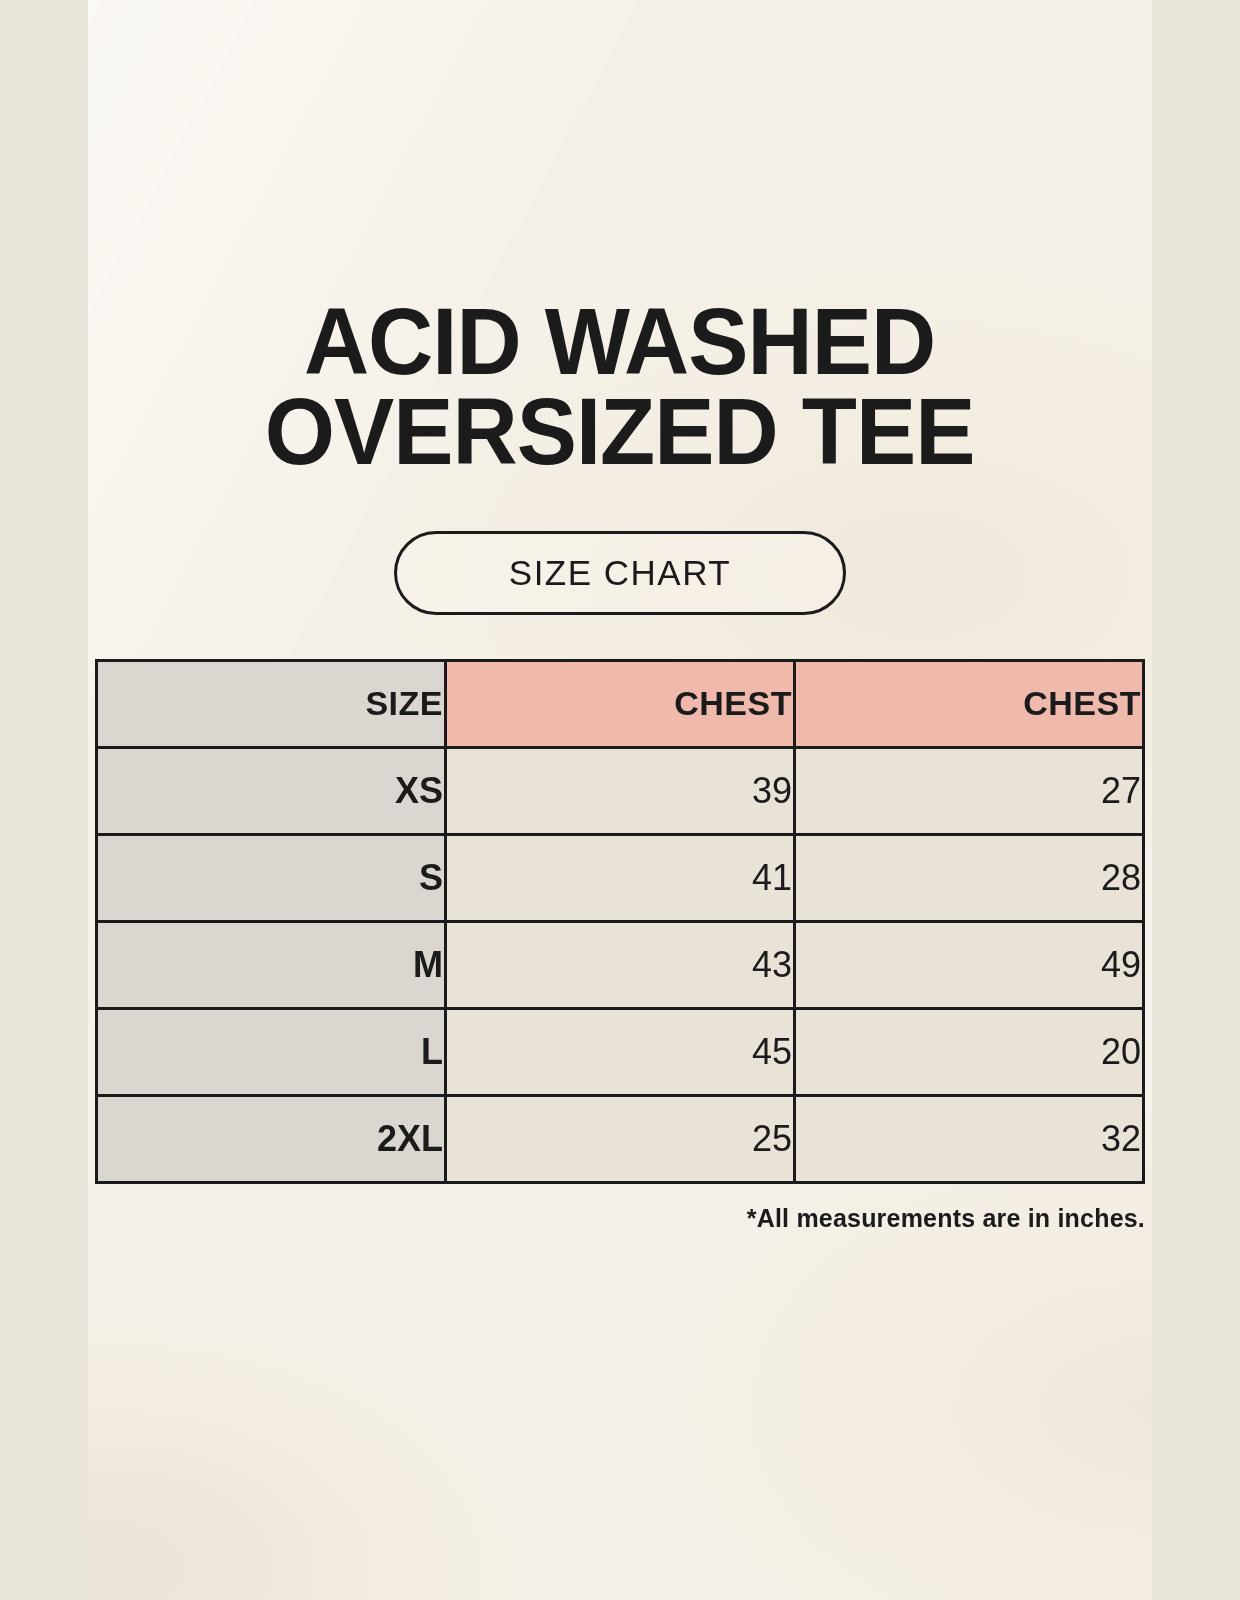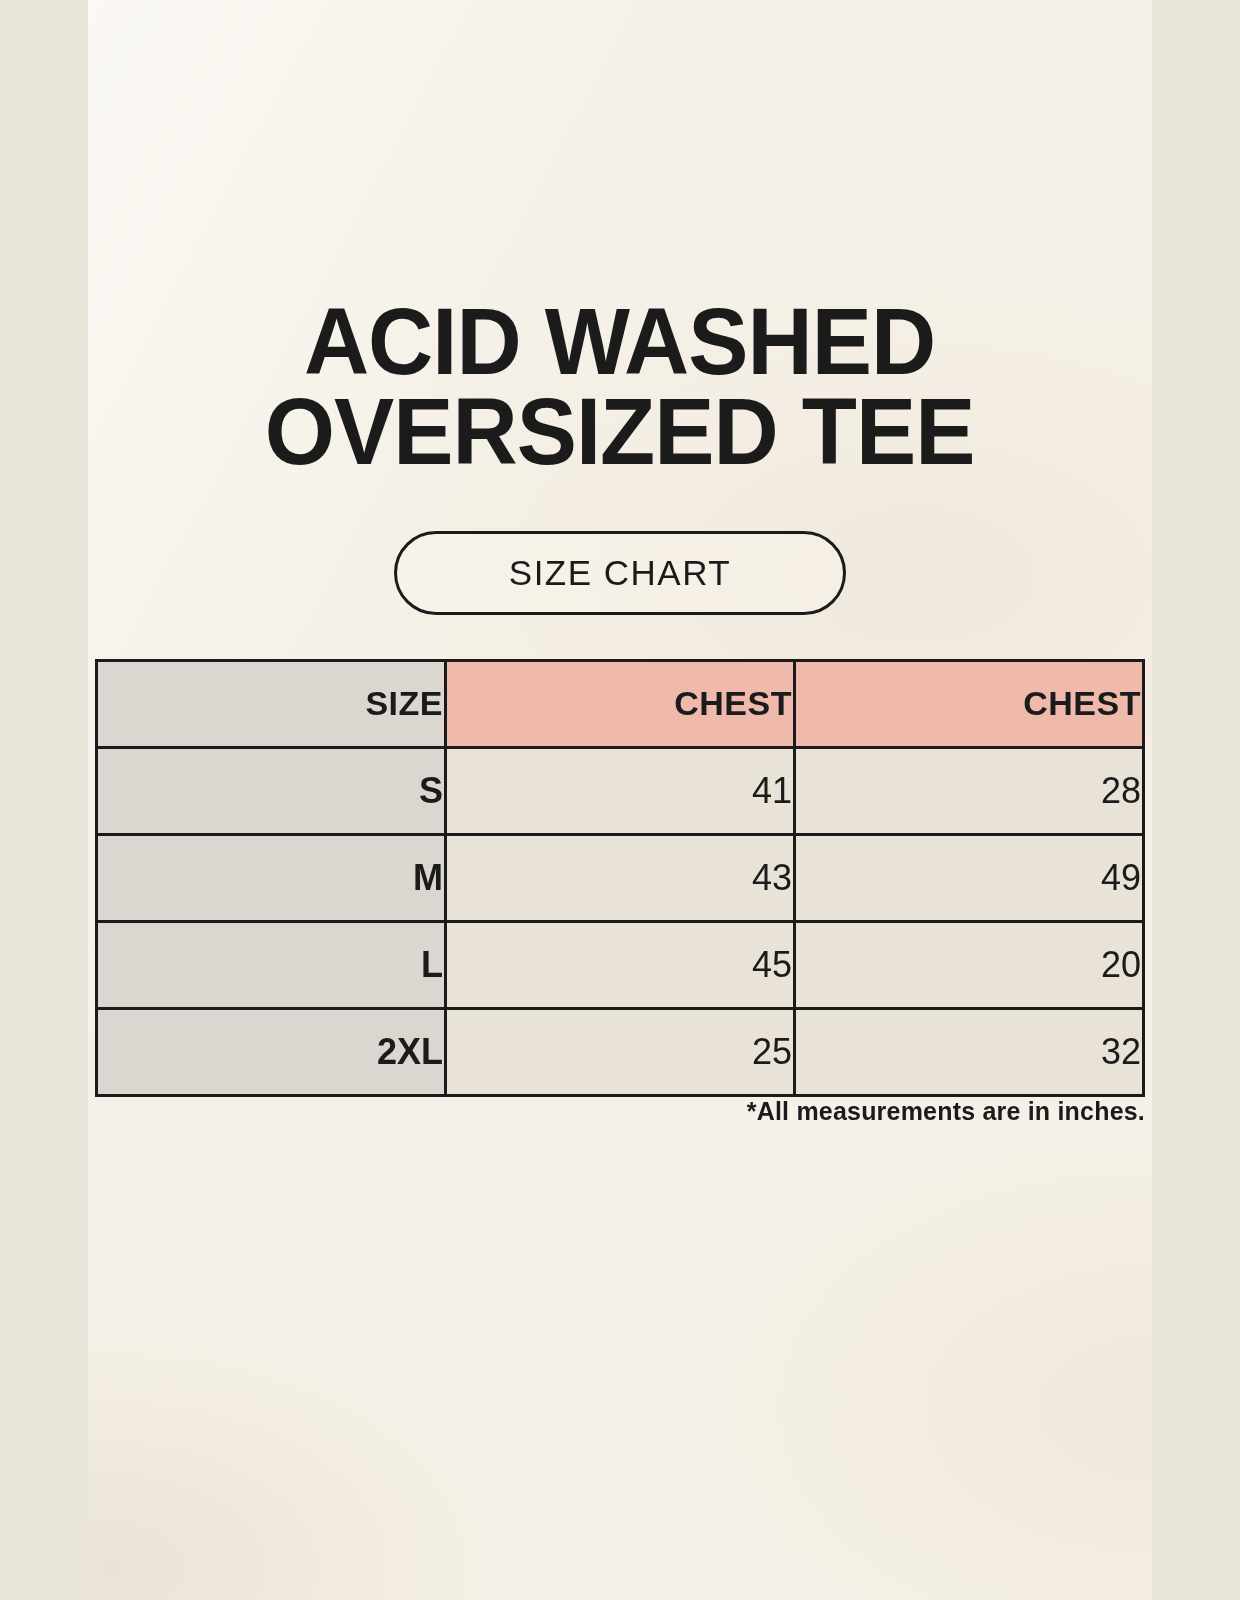--- a/index.html
+++ b/index.html
@@ -71,21 +71,21 @@
     font-weight: 700;
     letter-spacing: 0.5px;
   }
   .size-col { background: #dcd6d1; font-weight: 700; }
   td.size-col { font-size: 36px; }
   th.meas-col { background: #efb9ac; }
   td.val-cell { background: #e8e2d7; font-size: 36px; font-weight: 400; }
 
   .note {
     width: 1050px;
-    margin: 0 auto 0 auto;
+    margin: 20px auto 0 auto;
     text-align: right;
     font-size: 25px;
     font-weight: 700;
     letter-spacing: 0.2px;
   }
 </style>
 </head>
 <body>
 
 <div class="canvas">
@@ -106,20 +106,25 @@
   <table class="size-table">
     <thead>
       <tr>
         <th class="size-col">SIZE</th>
         <th class="meas-col">CHEST</th>
         <th class="meas-col">CHEST</th>
       </tr>
     </thead>
     <tbody>
       <tr>
+        <td class="size-col">XS</td>
+        <td class="val-cell">39</td>
+        <td class="val-cell">27</td>
+      </tr>
+      <tr>
         <td class="size-col">S</td>
         <td class="val-cell">41</td>
         <td class="val-cell">28</td>
       </tr>
       <tr>
         <td class="size-col">M</td>
         <td class="val-cell">43</td>
         <td class="val-cell">49</td>
       </tr>
       <tr>

